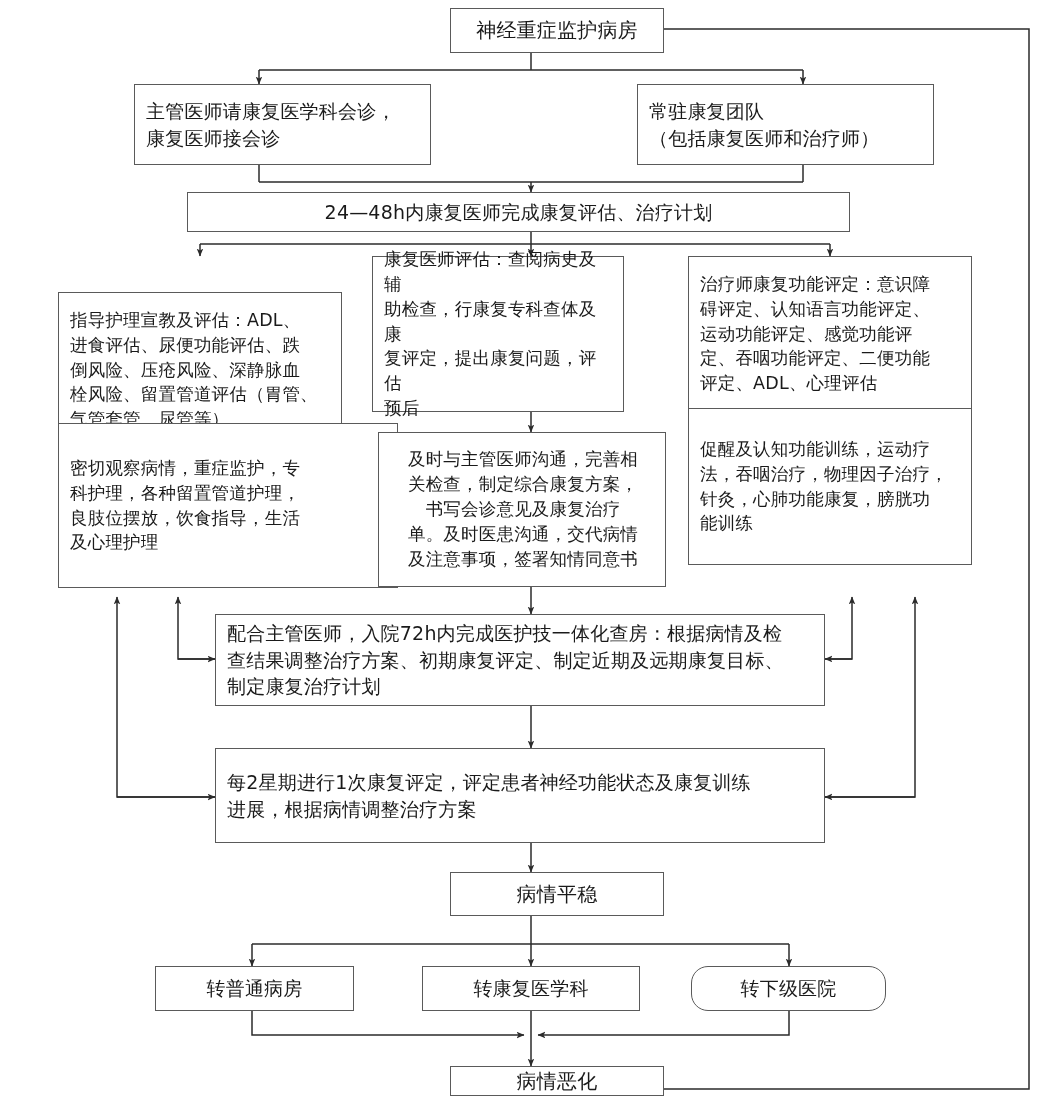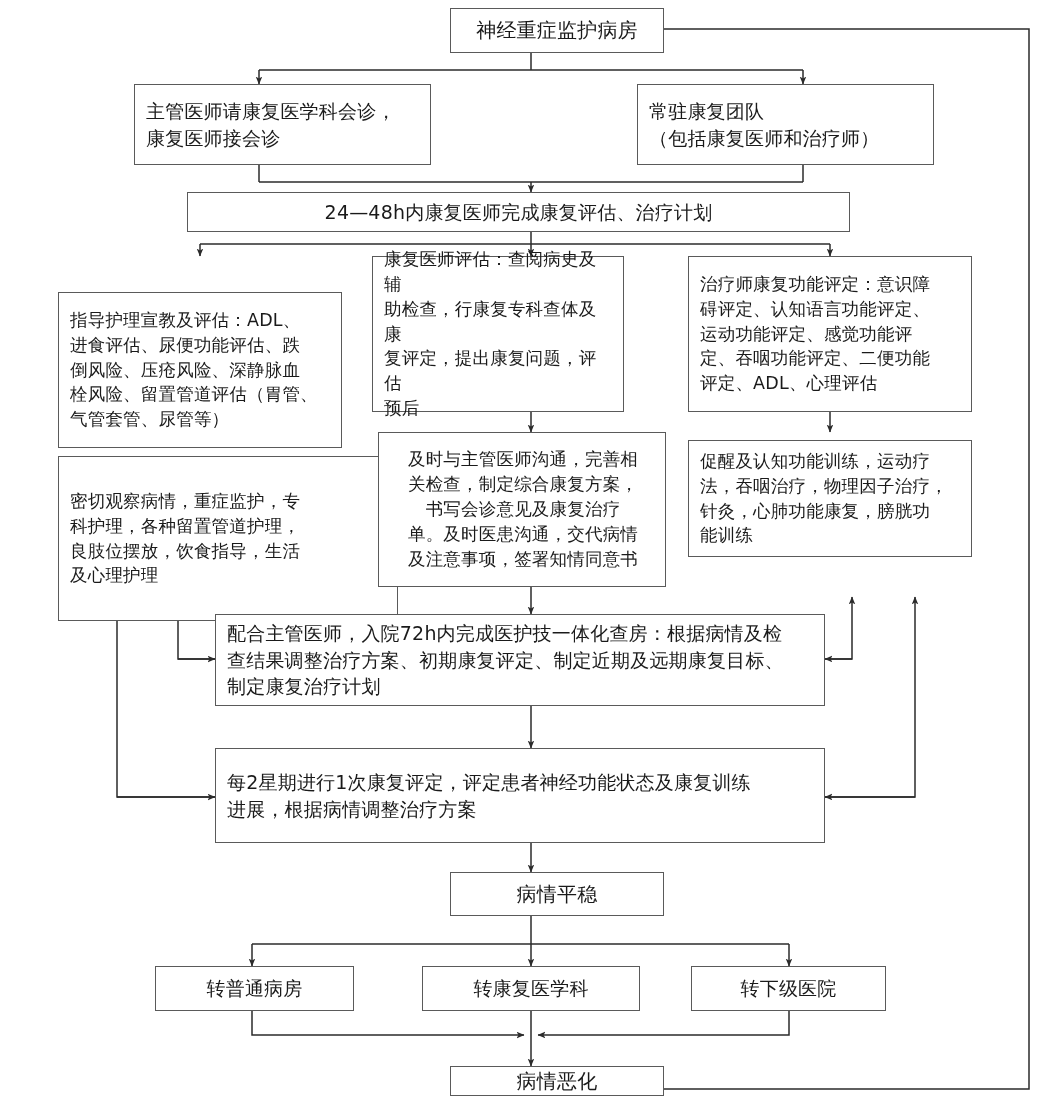--- a/index.html
+++ b/index.html
@@ -153,36 +153,36 @@
   </div>
 
   <div class="node left f175" style="left:688px; top:256px; width:284px; height:156px;">
     <span class="txt">治疗师康复功能评定：意识障
 碍评定、认知语言功能评定、
 运动功能评定、感觉功能评
 定、吞咽功能评定、二便功能
 评定、ADL、心理评估</span>
   </div>
 
-  <div class="node left f175" style="left:58px; top:456px; width:340px; height:165px;">
+  <div class="node left f175" style="left:58px; top:423px; width:340px; height:165px;">
     <span class="txt">密切观察病情，重症监护，专
 科护理，各种留置管道护理，
 良肢位摆放，饮食指导，生活
 及心理护理</span>
   </div>
 
   <div class="node left f175" style="left:378px; top:432px; width:288px; height:155px;text-align:center;">
     <span class="txt">及时与主管医师沟通，完善相
 关检查，制定综合康复方案，
 书写会诊意见及康复治疗
 单。及时医患沟通，交代病情
 及注意事项，签署知情同意书</span>
   </div>
 
-  <div class="node left f175" style="left:688px; top:440px; width:284px; height:117px;">
+  <div class="node left f175" style="left:688px; top:408px; width:284px; height:157px;">
     <span class="txt">促醒及认知功能训练，运动疗
 法，吞咽治疗，物理因子治疗，
 针灸，心肺功能康复，膀胱功
 能训练</span>
   </div>
 
   <div class="node left f19" style="left:215px; top:614px; width:610px; height:92px;">
     <span class="txt">配合主管医师，入院72h内完成医护技一体化查房：根据病情及检
 查结果调整治疗方案、初期康复评定、制定近期及远期康复目标、
 制定康复治疗计划</span>
@@ -198,21 +198,21 @@
   </div>
 
   <div class="node center f19" style="left:155px; top:966px; width:199px; height:45px;">
     <span class="txt">转普通病房</span>
   </div>
 
   <div class="node center f19" style="left:422px; top:966px; width:218px; height:45px;">
     <span class="txt">转康复医学科</span>
   </div>
 
-  <div class="node center f19" style="left:691px; top:966px; width:195px; height:45px;">
+  <div class="node center f19" style="left:691px; top:966px; width:195px; height:45px;border-radius:17px;">
     <span class="txt">转下级医院</span>
   </div>
 
   <div class="node center f20" style="left:424px; top:1066px; width:214px; height:30px;">
     <span class="txt">病情恶化</span>
   </div>
 
 </div>
 
 </body></html>

